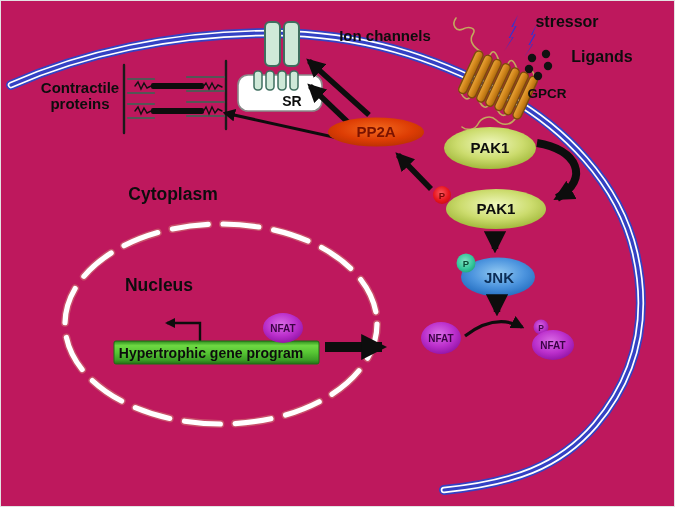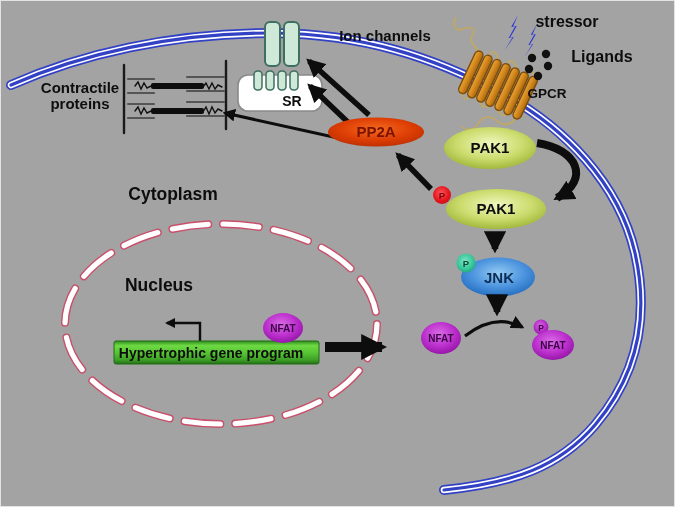--- a/index.html
+++ b/index.html
@@ -1,17 +1,17 @@
 <!DOCTYPE html>
 <html><head>
 <meta charset="utf-8">
 <style>
   html,body { margin:0; padding:0; background:#ffffff; }
   .stage {
-    position:relative; width:675px; height:507px; background:#a3a3a3;
+    position:relative; width:675px; height:507px; background:#be185d;
     border:1px solid #e3e3e3; box-sizing:border-box; overflow:hidden;
     font-family:"Liberation Sans", sans-serif;
   }
   .stage svg { display:block; }
   text { font-family:"Liberation Sans", sans-serif; font-weight:bold; }
   .lbl   { fill:#0d0d0d; }
 </style>
 </head>
 <body>
 

